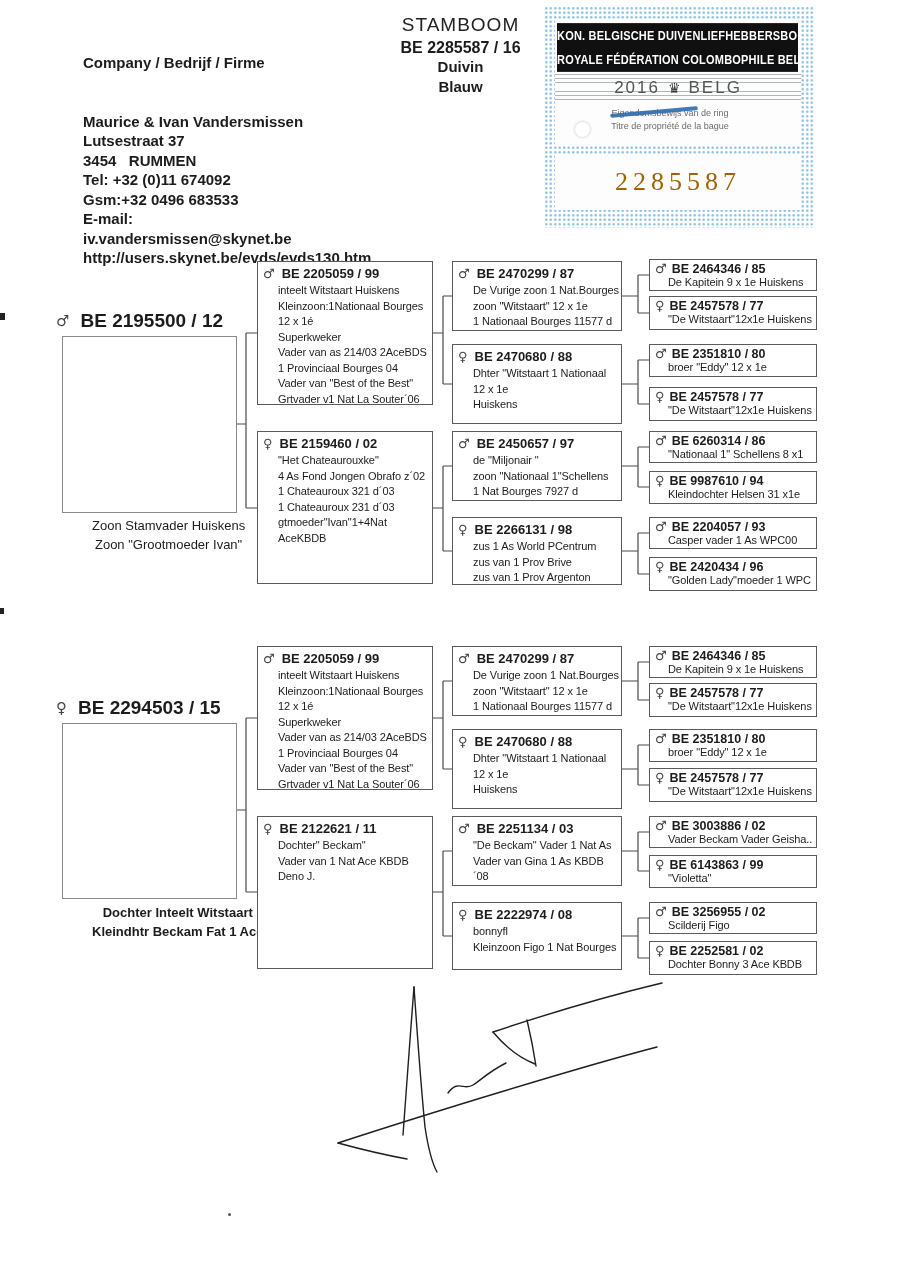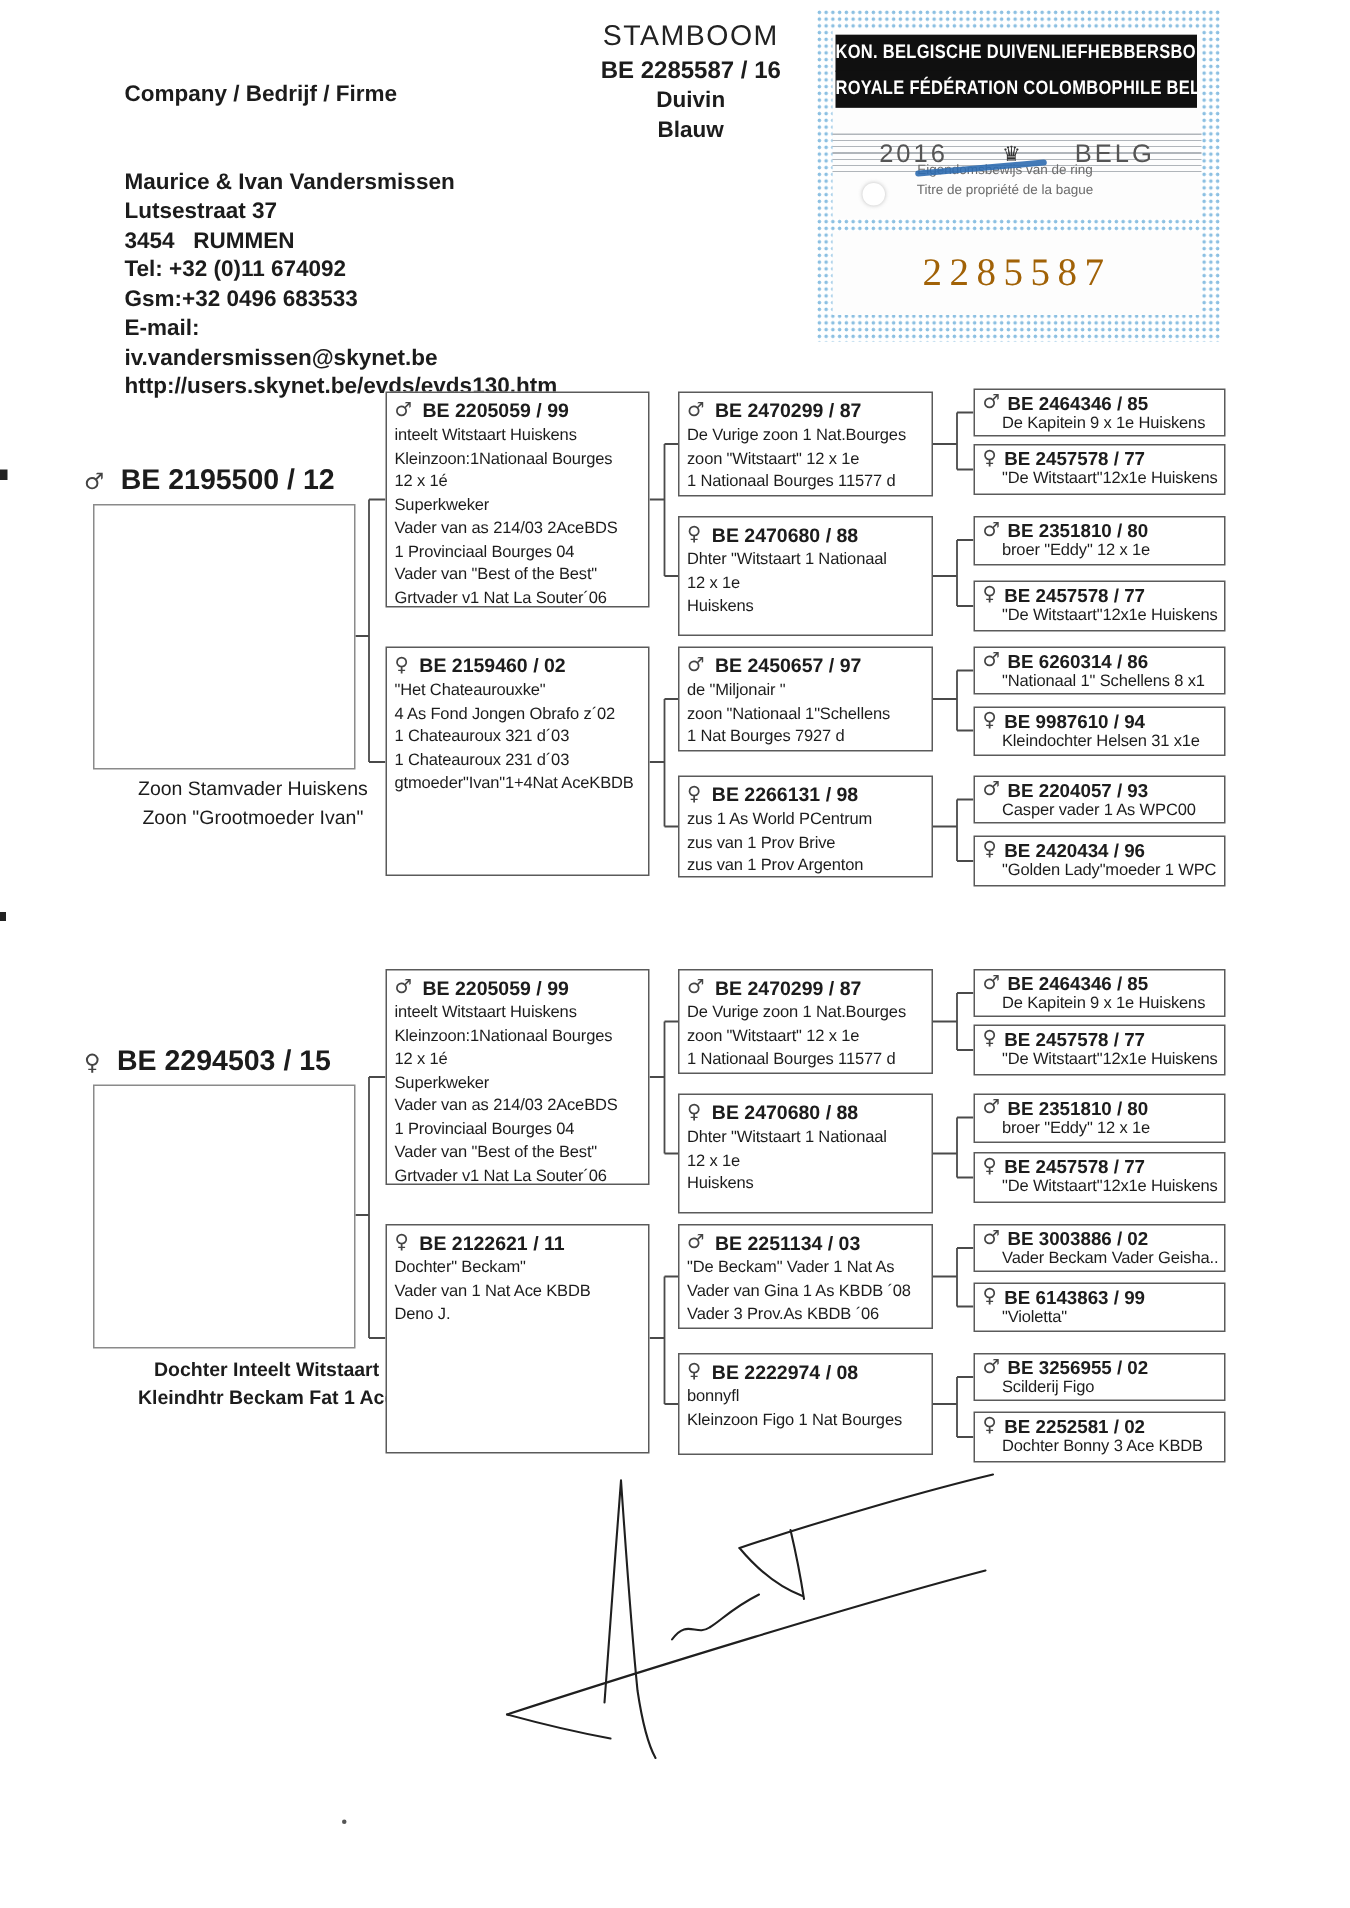--- a/index.html
+++ b/index.html
@@ -16,22 +16,22 @@
 
   
   .stamp{left:544px;top:6px;width:270px;height:222px;
          background-image:radial-gradient(circle,#8cc0e2 1px,rgba(140,192,226,0) 1.45px);
          background-size:4.5px 4.5px;}
   .stamp-card-top{position:absolute;left:11px;top:14px;width:246px;height:126px;background:#fdfdfd;}
   .stamp-bar{position:absolute;left:2px;width:241px;height:21px;background:#101010;color:#fff;
              font-weight:bold;font-size:11px;line-height:21px;text-align:center;
              letter-spacing:0.2px;transform:scaleY(1.18);white-space:nowrap;overflow:hidden;}
   .bar1{top:5px;} .bar2{top:29px;}
-  .stamp-yearrow{position:absolute;left:0;top:69px;width:100%;height:28px;
-     display:flex;align-items:center;justify-content:center;gap:36px;
+  .stamp-yearrow{position:absolute;left:0;top:54px;width:100%;height:28px;
+     display:flex;align-items:center;justify-content:center;gap:8px;
      background:repeating-linear-gradient(180deg,rgba(100,110,120,0.5) 0 0.8px,transparent 0.8px 4.2px);}
   .stamp-year,.stamp-country{font-size:17px;color:#555;letter-spacing:2px;}
   .stamp-crown{font-family:"DejaVu Sans",sans-serif;font-size:14px;color:#333;}
   .stamp-own{position:absolute;left:0;width:100%;text-align:center;font-size:9px;color:#6b6b6b;
              transform:translateX(-8px);}
   .own1{top:88px;} .own2{top:101px;}
   .pen-mark{position:absolute;left:55px;top:90px;width:88px;height:4px;background:#2e6cb0;
             border-radius:2px;transform:rotate(-5deg);opacity:0.9;}
   .hole{position:absolute;left:20px;top:102px;width:15px;height:15px;border-radius:50%;
         background:#fff;box-shadow:0 0 3px rgba(110,110,110,0.45);}
@@ -44,21 +44,21 @@
   .main-sym{font-family:"DejaVu Sans",sans-serif;font-size:15px;color:#444;}
   .main-ring{font-size:19px;font-weight:bold;}
   .photo-box{border:1px solid #8a8a8a;background:#fff;}
   .caption{font-size:13px;line-height:19px;white-space:pre-line;text-align:center;}
 
   .pbox{position:absolute;border:1px solid #5a5a5a;background:#fff;box-sizing:border-box;
         padding:3px 2px 2px 5px;overflow:hidden;}
   .ring-row{display:flex;align-items:center;gap:7px;line-height:17px;}
   .sym{font-family:"DejaVu Sans",sans-serif;font-size:13px;color:#444;flex:0 0 auto;}
   .ring{font-weight:bold;font-size:13px;white-space:nowrap;}
-  .plines{font-size:11px;line-height:15.5px;white-space:pre-line;margin-top:1px;
+  .plines{font-size:11px;line-height:15.5px;white-space:pre-line;margin-left:15px;margin-top:1px;
           letter-spacing:-0.1px;}
   .ggbox{padding:2px 2px 2px 5px;}
   .ggbox .ring-row{line-height:14px;gap:5px;}
   .ggbox .ring{font-size:12.5px;}
   .note{font-size:11px;line-height:12.5px;margin-left:13px;letter-spacing:-0.1px;white-space:nowrap;}
 
   svg.overlay{position:absolute;left:0;top:0;pointer-events:none;}
   .tickmark{position:absolute;background:#222;}
   .speck{position:absolute;width:3px;height:3px;border-radius:50%;background:#555;}
 </style>

